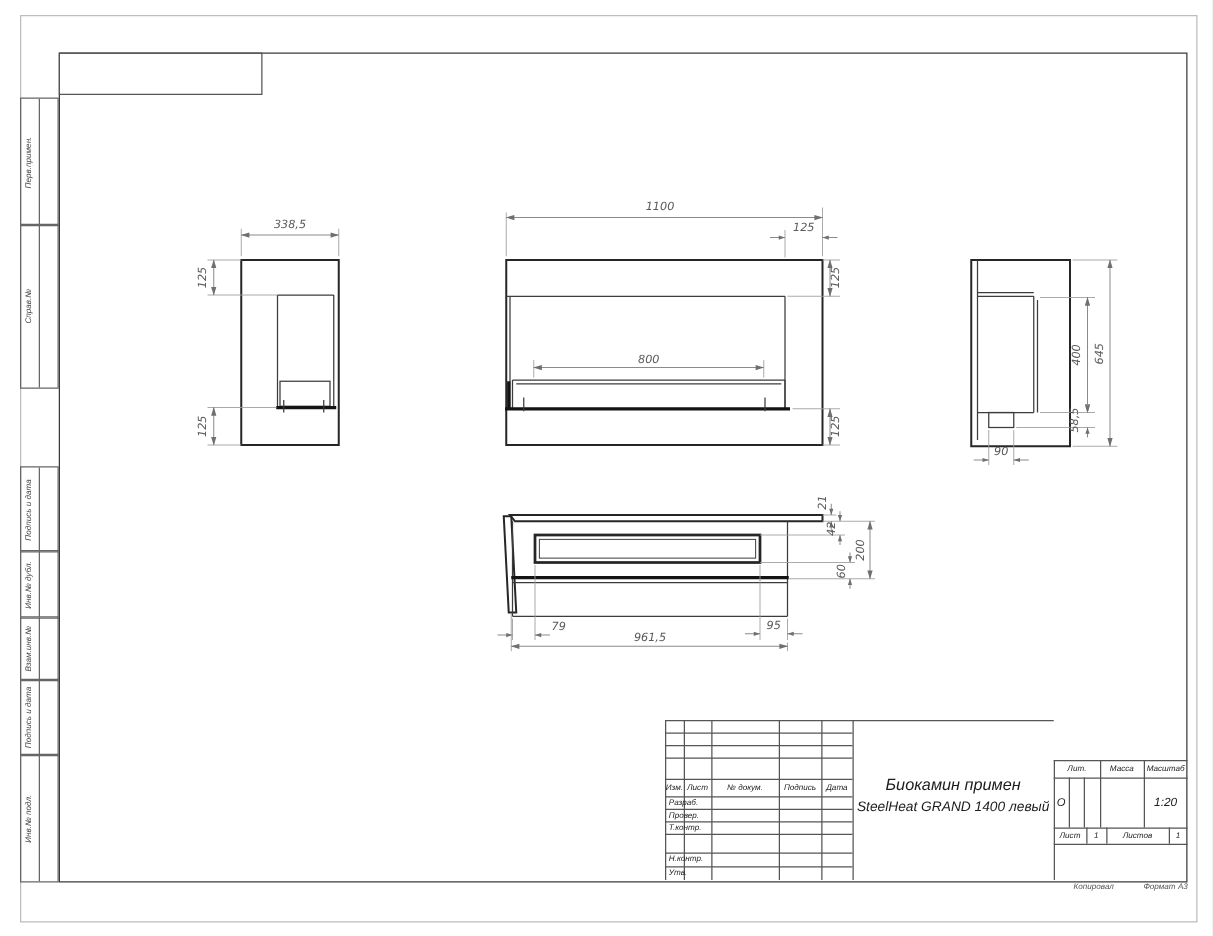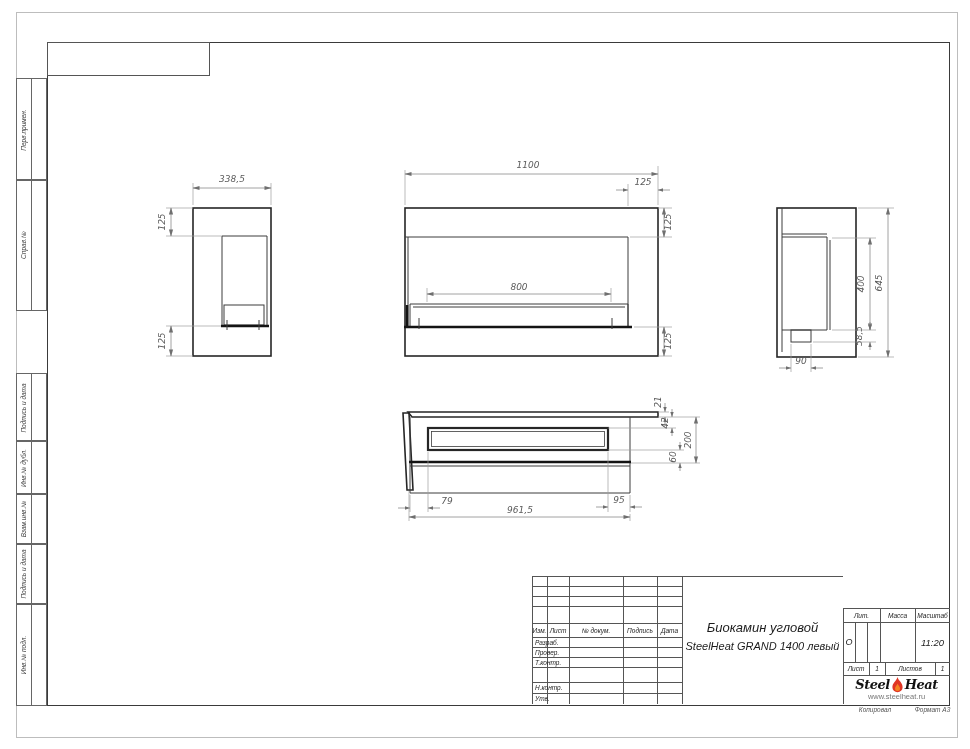--- a/index.html
+++ b/index.html
@@ -239,44 +239,31 @@
     <div class="tb-cell" style="left:37px;top:47px;width:54px;height:14px;">№ докум.</div>
     <div class="tb-cell" style="left:91px;top:47px;width:34px;height:14px;">Подпись</div>
     <div class="tb-cell" style="left:125px;top:47px;width:25px;height:14px;">Дата</div>
 
     <div class="tb-row" style="left:0;top:61px;width:37px;height:10px;">Разраб.</div>
     <div class="tb-row" style="left:0;top:71px;width:37px;height:10px;">Провер.</div>
     <div class="tb-row" style="left:0;top:81px;width:37px;height:10px;">Т.контр.</div>
     <div class="tb-row" style="left:0;top:106px;width:37px;height:11px;">Н.контр.</div>
     <div class="tb-row" style="left:0;top:117px;width:37px;height:11px;">Утв.</div>
 
-    <div class="tb-title1">Биокамин угловой</div>
+    <div class="tb-title1">Биокамин примен</div>
     <div class="tb-title2">SteelHeat GRAND 1400 левый</div>
 
     <div class="tb-cell" style="left:311px;top:32px;width:37px;height:14px;">Лит.</div>
     <div class="tb-cell" style="left:348px;top:32px;width:35px;height:14px;">Масса</div>
     <div class="tb-cell" style="left:383px;top:32px;width:35px;height:14px;">Масштаб</div>
     <div class="tb-cell" style="left:311px;top:46px;width:12px;height:40px;font-size:9px;">О</div>
-    <div class="tb-cell" style="left:383px;top:46px;width:35px;height:40px;font-size:9.5px;">11:20</div>
+    <div class="tb-cell" style="left:383px;top:46px;width:35px;height:40px;font-size:9.5px;">1:20</div>
     <div class="tb-cell" style="left:311px;top:86px;width:26px;height:13px;">Лист</div>
     <div class="tb-cell" style="left:337px;top:86px;width:16px;height:13px;">1</div>
     <div class="tb-cell" style="left:353px;top:86px;width:50px;height:13px;">Листов</div>
     <div class="tb-cell" style="left:403px;top:86px;width:15px;height:13px;">1</div>
 
-    <div class="logo">
-      <div class="logo-line">
-        <span class="logo-word">Steel</span>
-        <span style="display:inline-block;width:13px;height:16px;">
-          <svg width="13" height="16" viewBox="0 0 13 16">
-            <path d="M6.5,0 C7.6,4.2 11.6,5.4 11.6,10.2 A5.1,5.1 0 0 1 1.4,10.2 C1.4,5.8 5.4,4.4 6.5,0 Z" fill="#e03524"></path>
-            <path d="M6.5,6.5 C7.1,8.6 9,9.2 9,11.6 A2.5,2.5 0 0 1 4,11.6 C4,9.4 5.9,8.7 6.5,6.5 Z" fill="#f58220"></path>
-          </svg>
-        </span>
-        <span class="logo-word">Heat</span>
-      </div>
-      <div class="logo-url">www.steelheat.ru</div>
-    </div>
   </div>
 
   <div class="footer-note" style="left:845px;top:706px;width:60px;text-align:center;">Копировал</div>
   <div class="footer-note" style="left:905px;top:706px;width:55px;text-align:center;">Формат А3</div>
 
 </div>
 
 </body></html>

